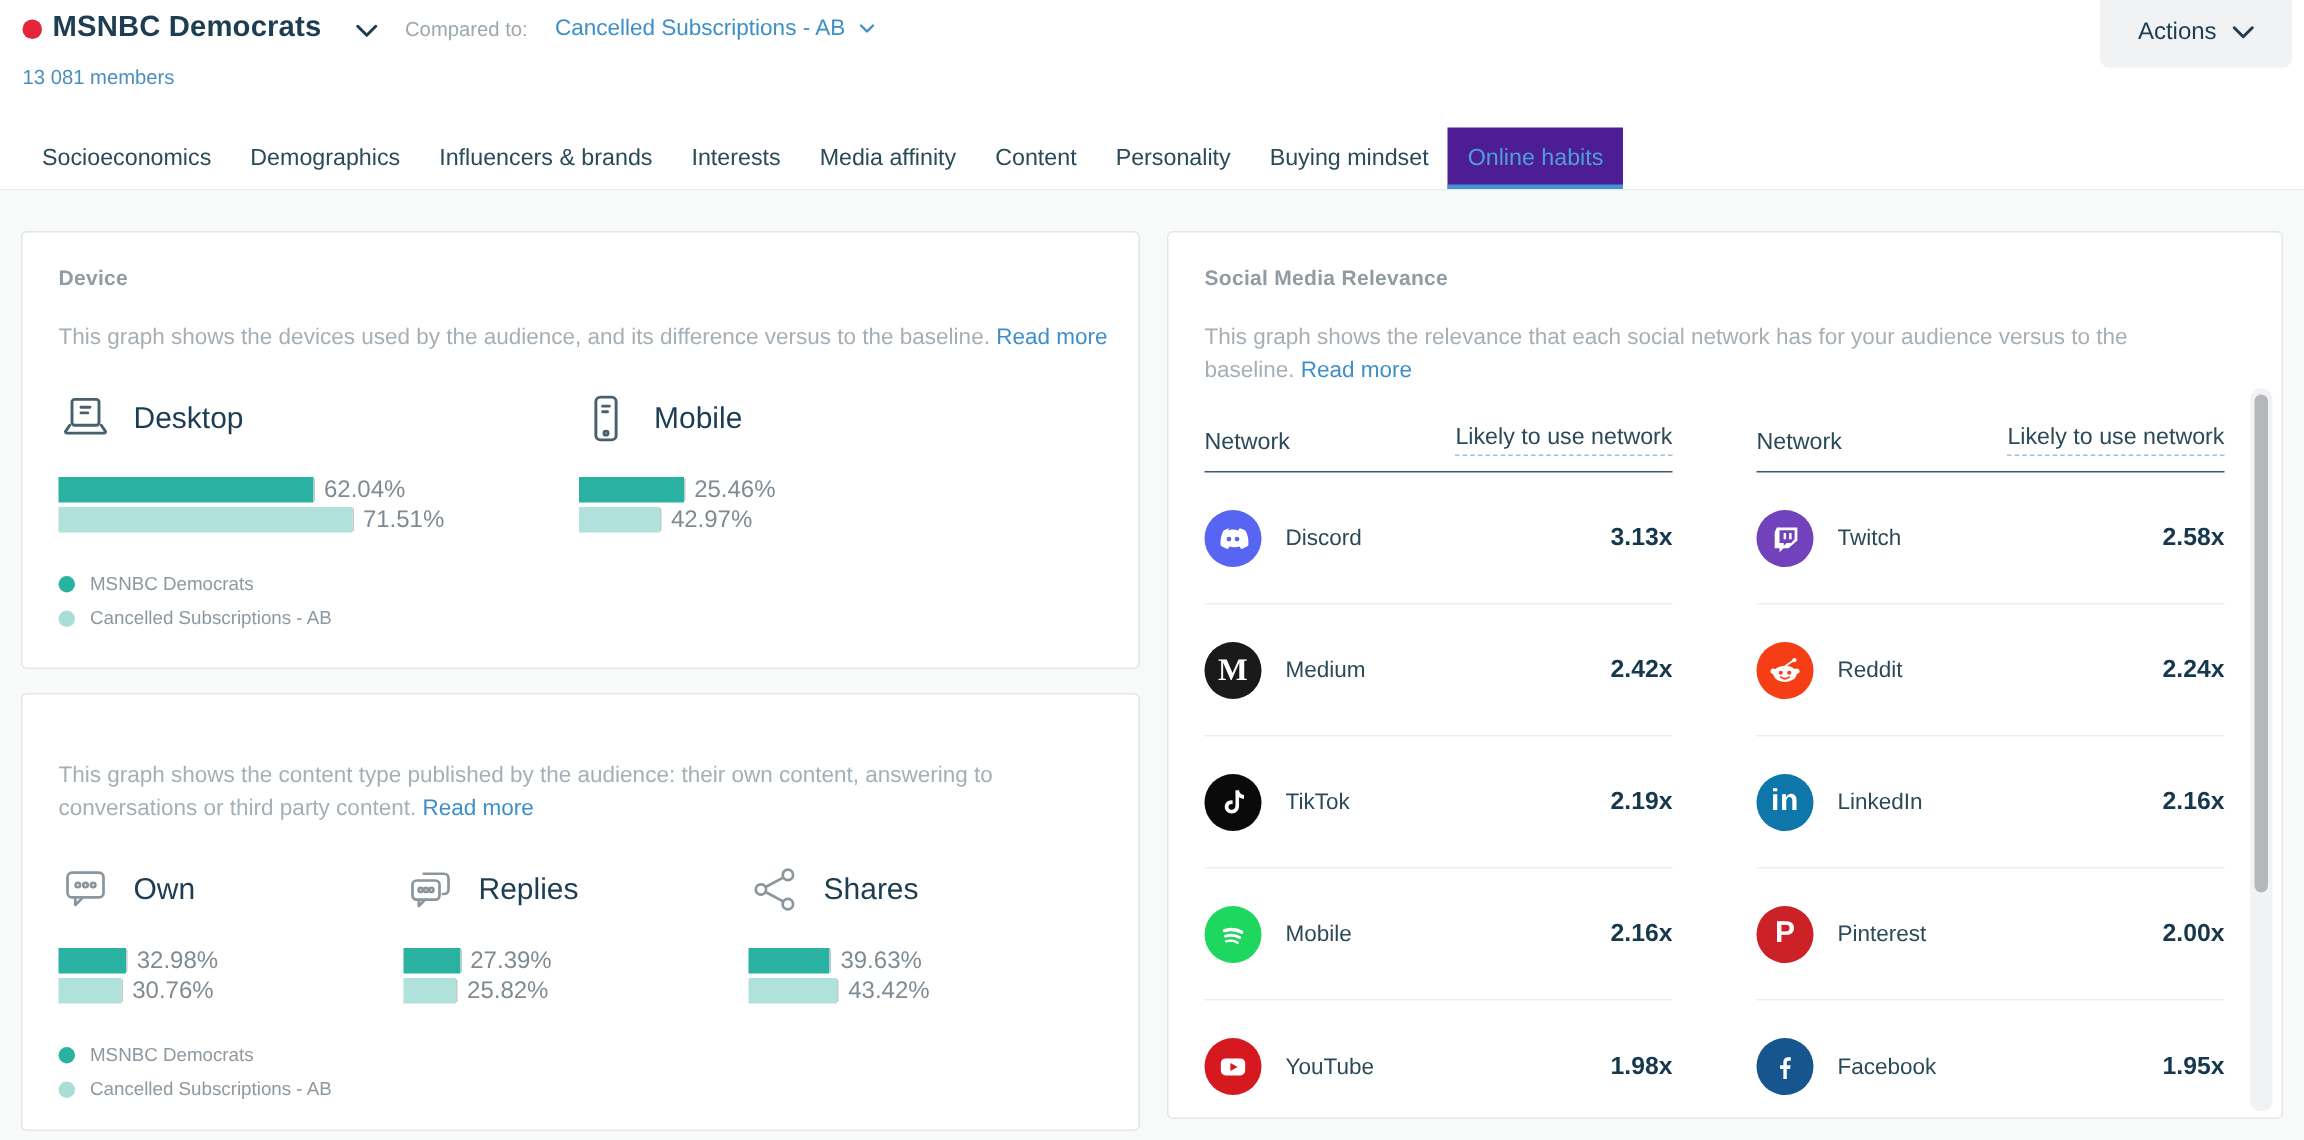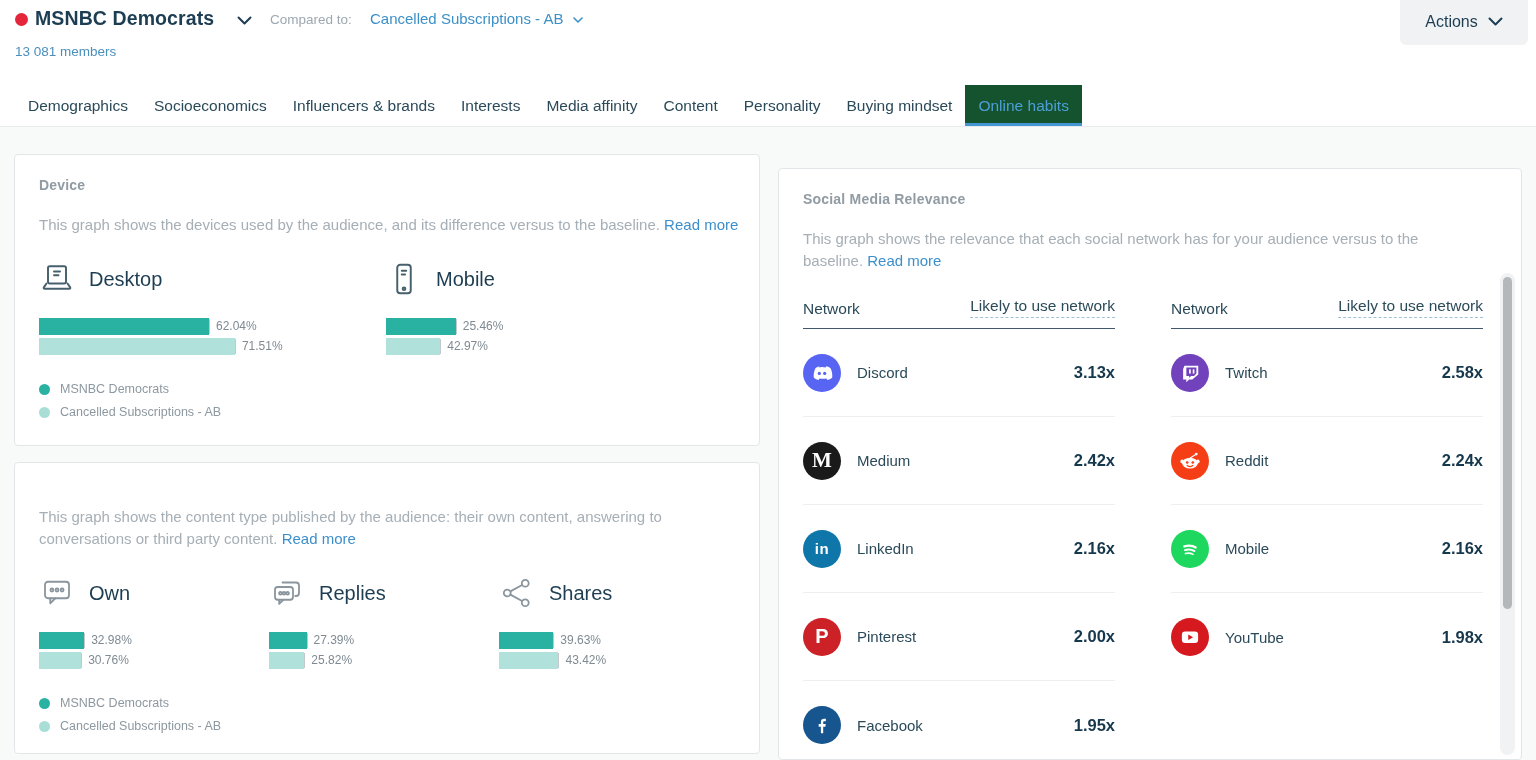--- a/index.html
+++ b/index.html
@@ -18,47 +18,47 @@
   .compared-value { position:absolute; left:370px; top:10px; font-size:15px; color:#3C90C8; cursor:pointer; }
   .compared-chevron { display:inline-block; margin-left:5px; }
   .members { position:absolute; left:15px; top:44px; font-size:13.5px; color:#4B8FBD; }
   .actions-btn { position:absolute; right:8px; top:-6px; width:128px; height:51px; background:#F0F2F3; border:none; border-radius:6px;
                  display:flex; align-items:center; justify-content:center; gap:10px; padding-top:4px;
                  font-family:"Liberation Sans",sans-serif; font-size:16px; color:#1D3D52; cursor:pointer; }
 
   
   .tabbar { position:absolute; left:0; top:85px; width:100%; height:42px; background:#fff; border-bottom:1px solid #E9EAEC; padding-left:15px; display:flex; }
   .tab { display:flex; align-items:center; padding:0 13px; font-size:15.5px; color:#2B4A59; cursor:pointer; white-space:nowrap; }
-  .tab.active { color:#4C9FD8; background:#14532d; box-shadow:inset 0 -3px 0 #4496D2; }
+  .tab.active { color:#4C9FD8; background:#4c1d95; box-shadow:inset 0 -3px 0 #4496D2; }
 
   
   .content { position:absolute; left:0; top:127px; width:100%; height:633px; background:#F8F9F9; }
   .panel { position:absolute; background:#fff; border:1px solid #E3E6E8; border-radius:4px; padding:22px 24px; }
   .panel-device  { left:14px;  top:27px;  width:746px; height:292px; }
   .panel-content { left:14px;  top:335px; width:746px; height:292px; }
-  .panel-social  { left:778px; top:41px;  width:744px; height:592px; }
+  .panel-social  { left:778px; top:27px;  width:744px; height:592px; }
   .panel-title { font-size:14px; font-weight:700; color:#909BA3; letter-spacing:.2px; }
   .panel-desc { margin-top:21px; font-size:15px; color:#A6AFB6; line-height:22px; }
   .read-more { color:#3D8FCC; cursor:pointer; }
   .panel-device .panel-desc { width:706px; }
   .panel-content .panel-desc { width:662px; }
   .panel-social .panel-desc { width:652px; }
 
   
   .groups { display:flex; margin-top:25px; }
   .group-device-1 { width:347px; }
   .group-col { width:230px; }
   .group-head { display:flex; align-items:center; gap:14px; }
   .group-label { font-size:20px; color:#1D3D52; }
   .bars { margin-top:21px; }
   .bar-row { display:flex; align-items:center; height:17px; margin-bottom:3px; }
   .bar { height:17px; }
   .bar-dark { background:#29B2A2; }
   .bar-light { background:#B0E2DB; }
-  .bar-val { font-size:12px; color:#7F8A92; border-left:1px solid #C2C9CC; padding-left:6px; line-height:15px; }
+  .bar-val { font-size:16px; color:#7F8A92; border-left:1px solid #C2C9CC; padding-left:6px; line-height:15px; }
   .legend { margin-top:24px; }
   .legend-row { display:flex; align-items:center; gap:10px; margin-bottom:9px; }
   .legend-dot { width:11px; height:11px; border-radius:50%; flex:0 0 auto; }
   .legend-label { font-size:12.5px; color:#8D98A0; }
 
   
   .net-grid { margin-top:25px; display:grid; grid-template-columns:312px 312px; column-gap:56px; }
   .net-headcell { display:flex; justify-content:space-between; align-items:flex-end; padding-bottom:10px; border-bottom:1px solid #42576A;gap:20px; }
   .net-head-label { font-size:15.5px; color:#2B4A59; }
   .net-head-likely { font-size:15.5px; color:#2B4A59; border-bottom:1px dashed #9FC2DA; padding-bottom:2px; cursor:help; }
@@ -102,22 +102,22 @@
     <span class="members">13 081 members</span>
     <button class="actions-btn">
       <span>Actions</span>
       <svg width="15" height="9" viewBox="0 0 15 9">
           <path d="M1.5 1.5l6 6 6-6" stroke="#1D3D52" stroke-width="2" fill="none" stroke-linecap="round" stroke-linejoin="round"></path>
         </svg>
     </button>
   </div>
 
   <div class="tabbar">
+    <div class="tab">Socioeconomics</div>
     <div class="tab">Demographics</div>
-    <div class="tab">Socioeconomics</div>
     <div class="tab">Influencers &amp; brands</div>
     <div class="tab">Interests</div>
     <div class="tab">Media affinity</div>
     <div class="tab">Content</div>
     <div class="tab">Personality</div>
     <div class="tab">Buying mindset</div>
     <div class="tab active">Online habits</div>
   </div>
 
   <div class="content">
@@ -330,24 +330,33 @@
                 <ellipse cx="12" cy="14" rx="7.2" ry="5" fill="#fff"></ellipse>
                 <circle cx="9.4" cy="13.4" r="1.25" fill="#F63E16"></circle>
                 <circle cx="14.6" cy="13.4" r="1.25" fill="#F63E16"></circle>
                 <path d="M9.4 16.1c1.7 1.3 3.5 1.3 5.2 0" stroke="#F63E16" stroke-width="1.1" fill="none" stroke-linecap="round"></path>
               </svg>
           </span>
           <span class="net-name">Reddit</span>
           <span class="net-value">2.24x</span>
         </div>
 
+        <div class="net-row">
+          <span class="net-icon" style="background-color: rgb(10, 10, 10);">
+            <svg width="22" height="22" viewBox="0 0 24 24">
+                <path fill="#fff" d="M13.8 3h2.6c.2 1.9 1.4 3.2 3.6 3.5v2.7c-1.3 0-2.5-.4-3.6-1.1v6.3c0 3.4-2.2 5.6-5.3 5.6-2.9 0-5.1-2.1-5.1-4.9 0-3 2.6-5.1 5.7-4.7v2.8c-1.6-.4-3 .6-3 2 0 1.2 1 2.1 2.3 2.1 1.6 0 2.8-1.2 2.8-3.2z"></path>
+              </svg>
+          </span>
+          <span class="net-name">TikTok</span>
+          <span class="net-value">2.19x</span>
+        </div>
 
         <div class="net-row">
           <span class="net-icon" style="background-color: rgb(14, 118, 168);">
-            <span class="glyph-letter" style="font-size:15px;letter-spacing:.5px;">in</span>
+            <span class="glyph-letter" style="font-size:20px;letter-spacing:.5px;">in</span>
           </span>
           <span class="net-name">LinkedIn</span>
           <span class="net-value">2.16x</span>
         </div>
 
         <div class="net-row">
           <span class="net-icon" style="background-color: rgb(30, 215, 95);">
             <svg width="26" height="26" viewBox="0 0 24 24" fill="none" stroke="#fff" stroke-linecap="round">
                 <path d="M6.8 9.6c3.7-1.1 7.5-.9 10.5 1" stroke-width="2.1"></path>
                 <path d="M7.3 13c3.1-.9 6.2-.7 8.8.9" stroke-width="1.8"></path>

